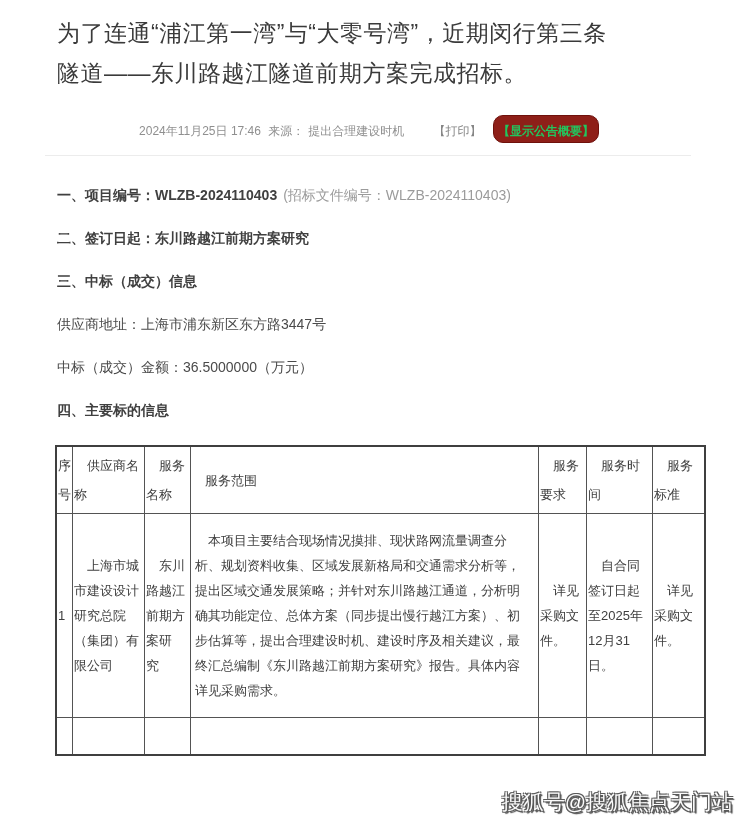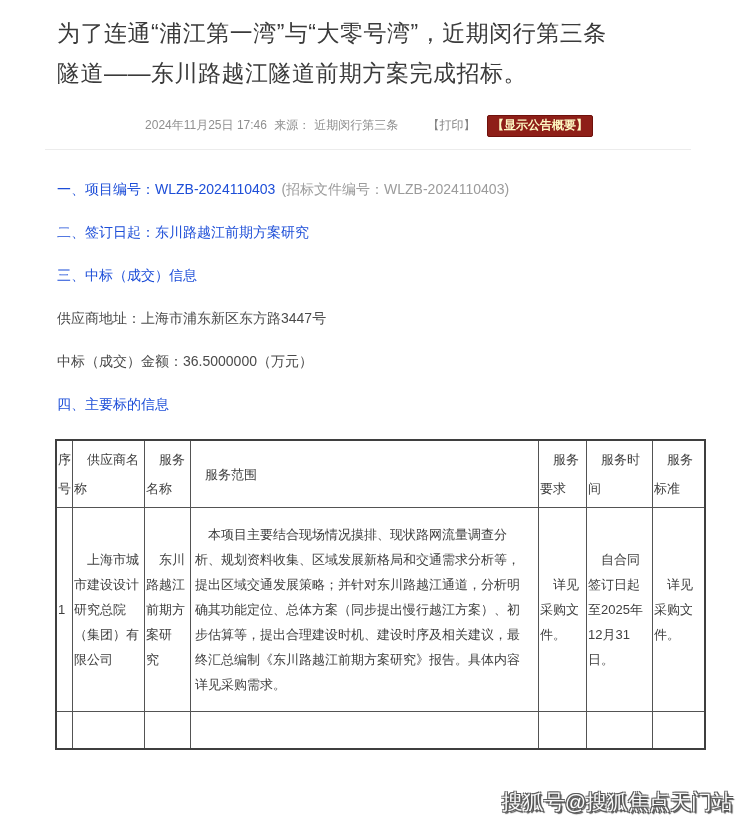--- a/index.html
+++ b/index.html
@@ -20,29 +20,29 @@
     font-size:20px; font-weight:bold; color:#2d2d2d; letter-spacing:0.5px;
   }
   
   .meta {
     margin-top:22px; text-align:center;
     font-size:12px; color:#8f8f8f; line-height:17px;
   }
   .meta .m-part { margin:0 2px; }
   .meta .print { color:#858585; cursor:pointer; margin-left:24px; }
   .badge {
-    display:inline-block; margin-left:8px; padding:1px 4px 2px;
-    background:#8e1f18; color:#fef9c3; font-weight:bold;
-    border:1px solid #6f110c; border-radius:2px; cursor:pointer;
+    display:inline-block; margin-left:8px; padding:7px 4px 2px;
+    background:#8e1f18; color:#22c55e; font-weight:bold;
+    border:1px solid #6f110c; border-radius:10px; cursor:pointer;
   }
   .divider { margin:12px 45px 0; border-top:1px solid #ececec; height:0; }
   
   .fields { padding:31px 55px 0 57px; }
   .fields p { margin:0 0 27px; font-size:14px; line-height:16px; color:#4a4a4a; }
-  .f-bold { font-weight:normal; color:#1d4ed8; }
+  .f-bold { font-weight:bold; color:#404040; }
   .f-note { color:#9b9b9b; margin-left:6px; }
   
   table.bid {
     border-collapse:collapse; table-layout:fixed;
     margin:23px 0 0 55px;
     border:2px solid #3f3f3f;
   }
   table.bid td {
     border:1px solid #535353;
     font-size:13px; color:#3e3e3e;
@@ -69,21 +69,21 @@
 <body>
 
 <div class="page">
 
   <p class="lead">为了连通“浦江第一湾”与“大零号湾”，近期闵行第三条
 隧道——东川路越江隧道前期方案完成招标。</p>
 
 
   <div class="meta">
     <span class="m-part">2024年11月25日 17:46</span>
-    <span class="m-part">来源：</span><span class="m-part">近期闵行第三条</span>
+    <span class="m-part">来源：</span><span class="m-part">提出合理建设时机</span>
     <span class="print">【打印】</span>
     <span class="badge">【显示公告概要】</span>
   </div>
 
   <div class="divider"></div>
 
   <div class="fields">
     <p><span class="f-bold">一、项目编号：</span><span class="f-bold">WLZB-2024110403</span><span class="f-note">(招标文件编号：WLZB-2024110403)</span></p>
     <p><span class="f-bold">二、签订日起：</span><span class="f-bold">东川路越江前期方案研究</span></p>
     <p><span class="f-bold">三、中标（成交）信息</span></p>

